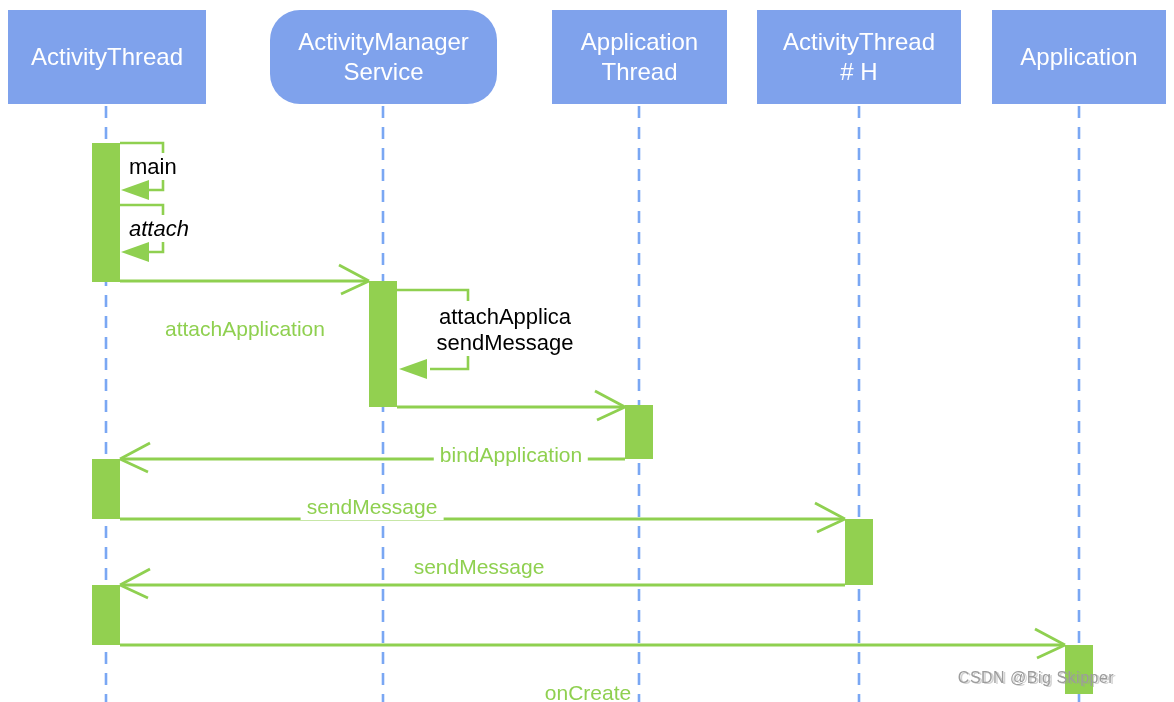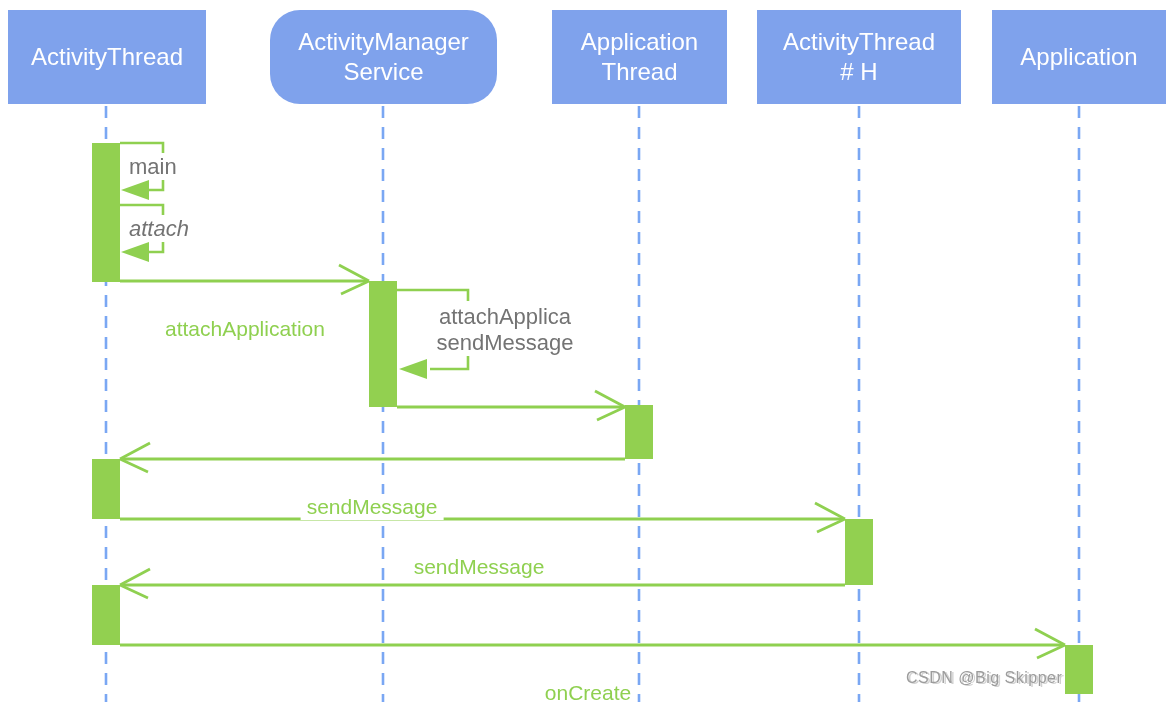--- a/index.html
+++ b/index.html
@@ -46,38 +46,38 @@
     line-height: 26px;
     padding: 0 6px;
     white-space: pre-line;
     text-align: center;
     user-select: none;
     margin-top: 48px;
   }
   .self-label {
     position: absolute;
     transform: translate(0, -50%);
-    color: #737373;
+    color: #000000;
     font-size: 22px;
     line-height: 26px;
     white-space: pre-line;
     user-select: none;
   }
   .self-label.centered {
     transform: translate(-50%, -50%);
     text-align: center;
     background: #ffffff;
     padding: 0 4px;
   }
   .watermark {
     position: absolute;
     right: 8px;
     top: 669px;
     width: 260px;
-    text-align: left;
+    text-align: center;
     color: #9C9C9C;
     font-size: 16px;
     letter-spacing: 0.5px;
     text-shadow: 2px 1px 0 rgba(156,156,156,0.45);
     user-select: none;
     z-index: 5;
   }
 </style>
 </head>
 <body>
@@ -160,19 +160,20 @@
 Thread</div>
   <div class="actor-box" style="left:757px; width:204px;">ActivityThread
 # H</div>
   <div class="actor-box" style="left:992px; width:174px;">Application</div>
 
   <span class="self-label" style="left:129px; top:167px;">main</span>
   <span class="self-label" style="left:129px; top:229px;font-style:italic;">attach</span>
   <span class="msg-label" style="left:245px; top:281px;">attachApplication</span>
   <span class="self-label centered" style="left:505px; top:330px;">attachApplica
 sendMessage</span>
+  <span class="msg-label" style="left:511px; top:407px;">bindApplication</span>
   <span class="msg-label" style="left:372px; top:459px;">sendMessage</span>
   <span class="msg-label" style="left:479px; top:519px;">sendMessage</span>
   <span class="msg-label" style="left:588px; top:645px;">onCreate</span>
 
   <div class="watermark">CSDN @Big Skipper</div>
 
 </div>
 
 </body></html>

